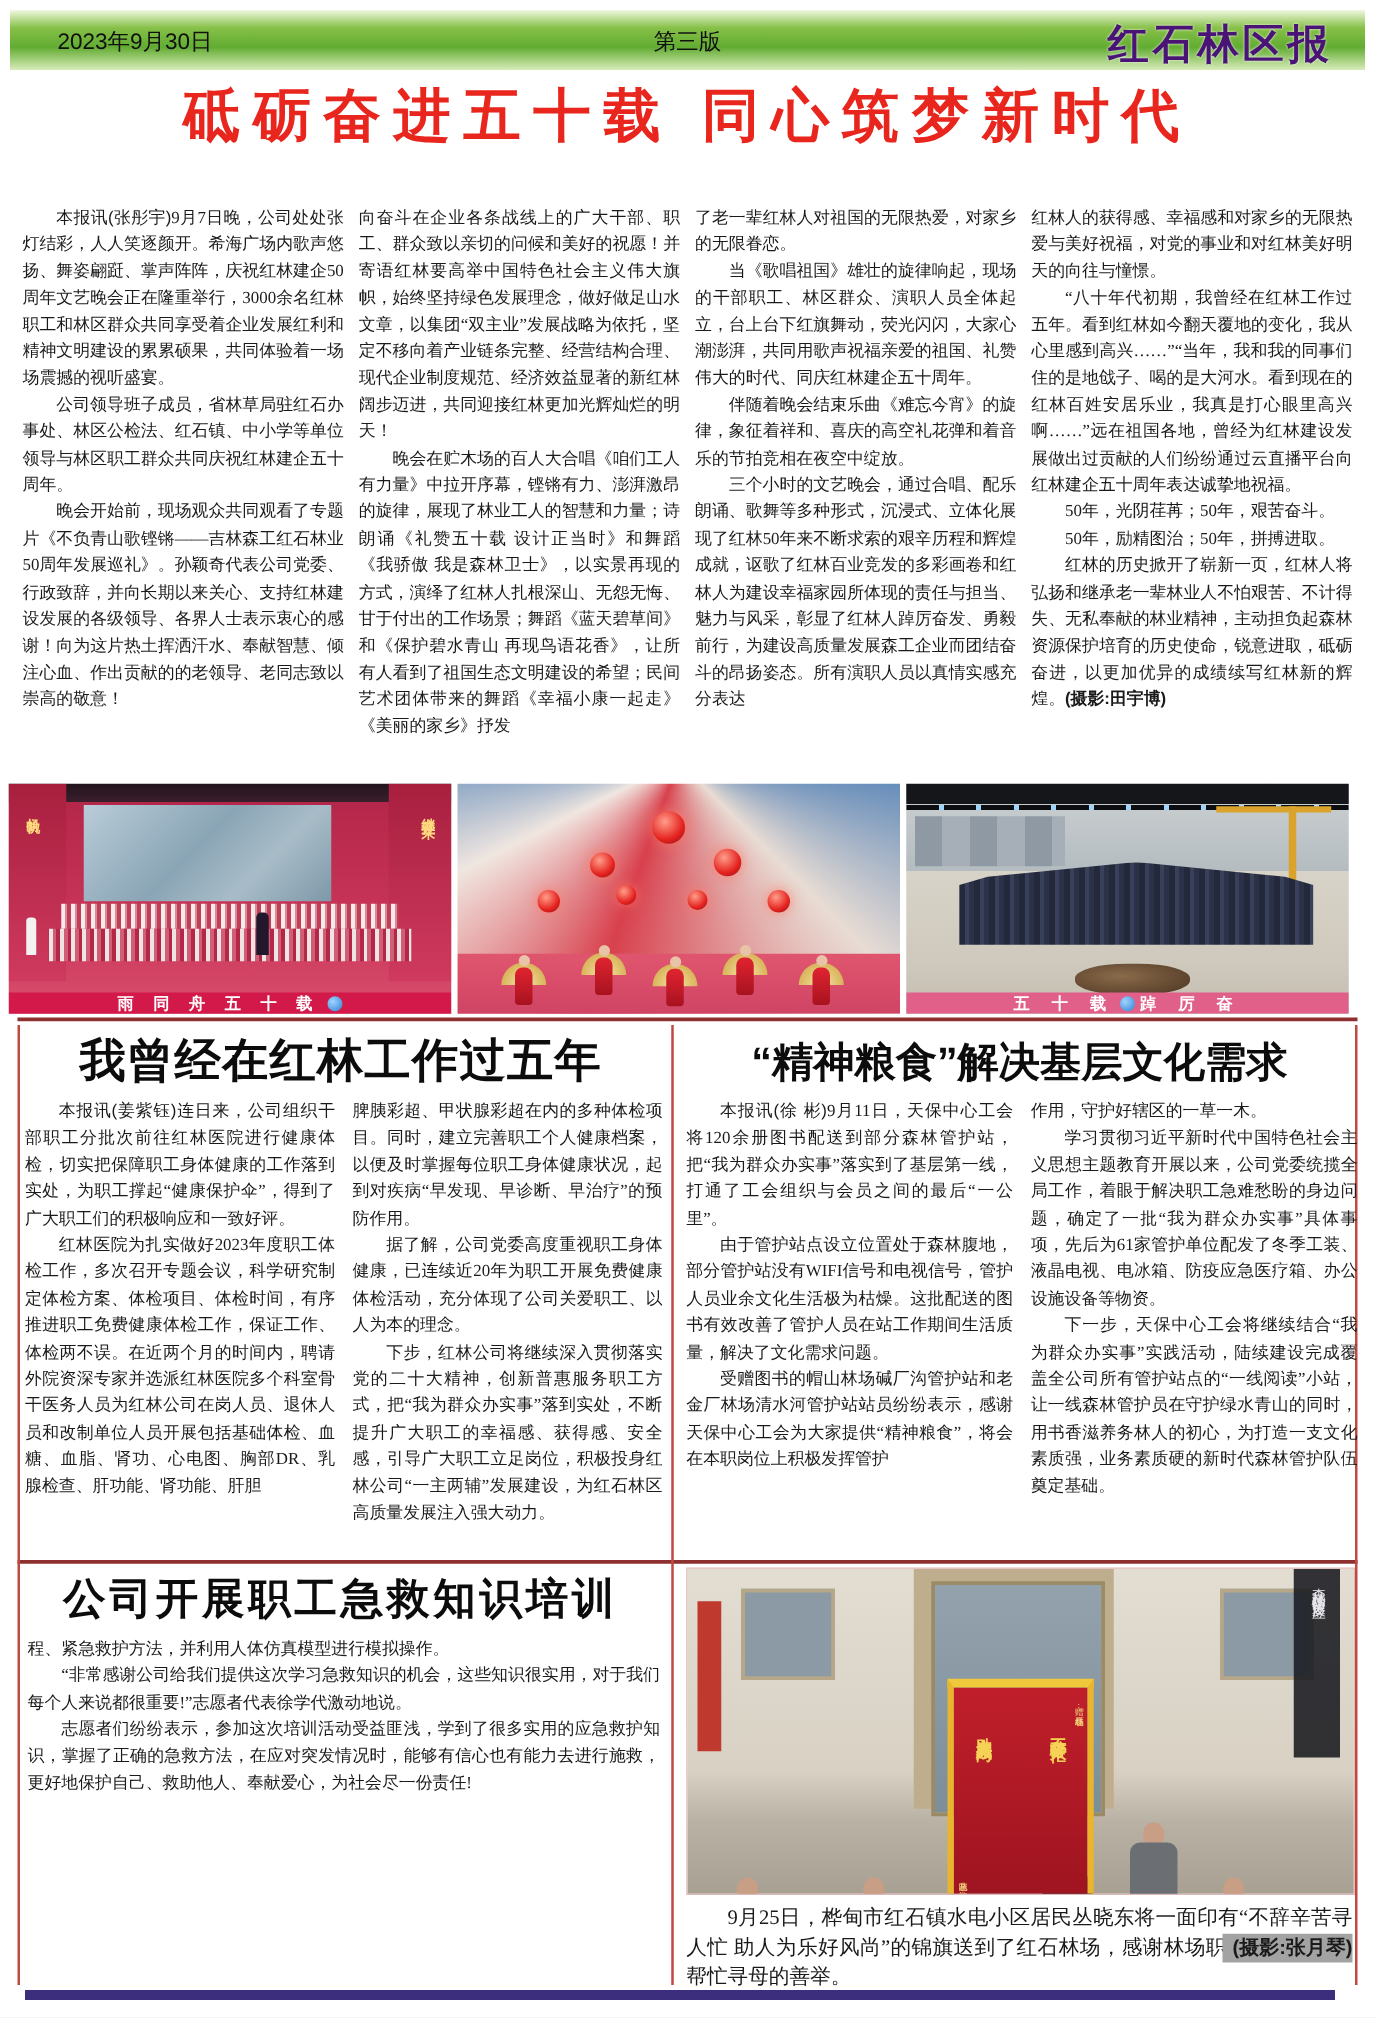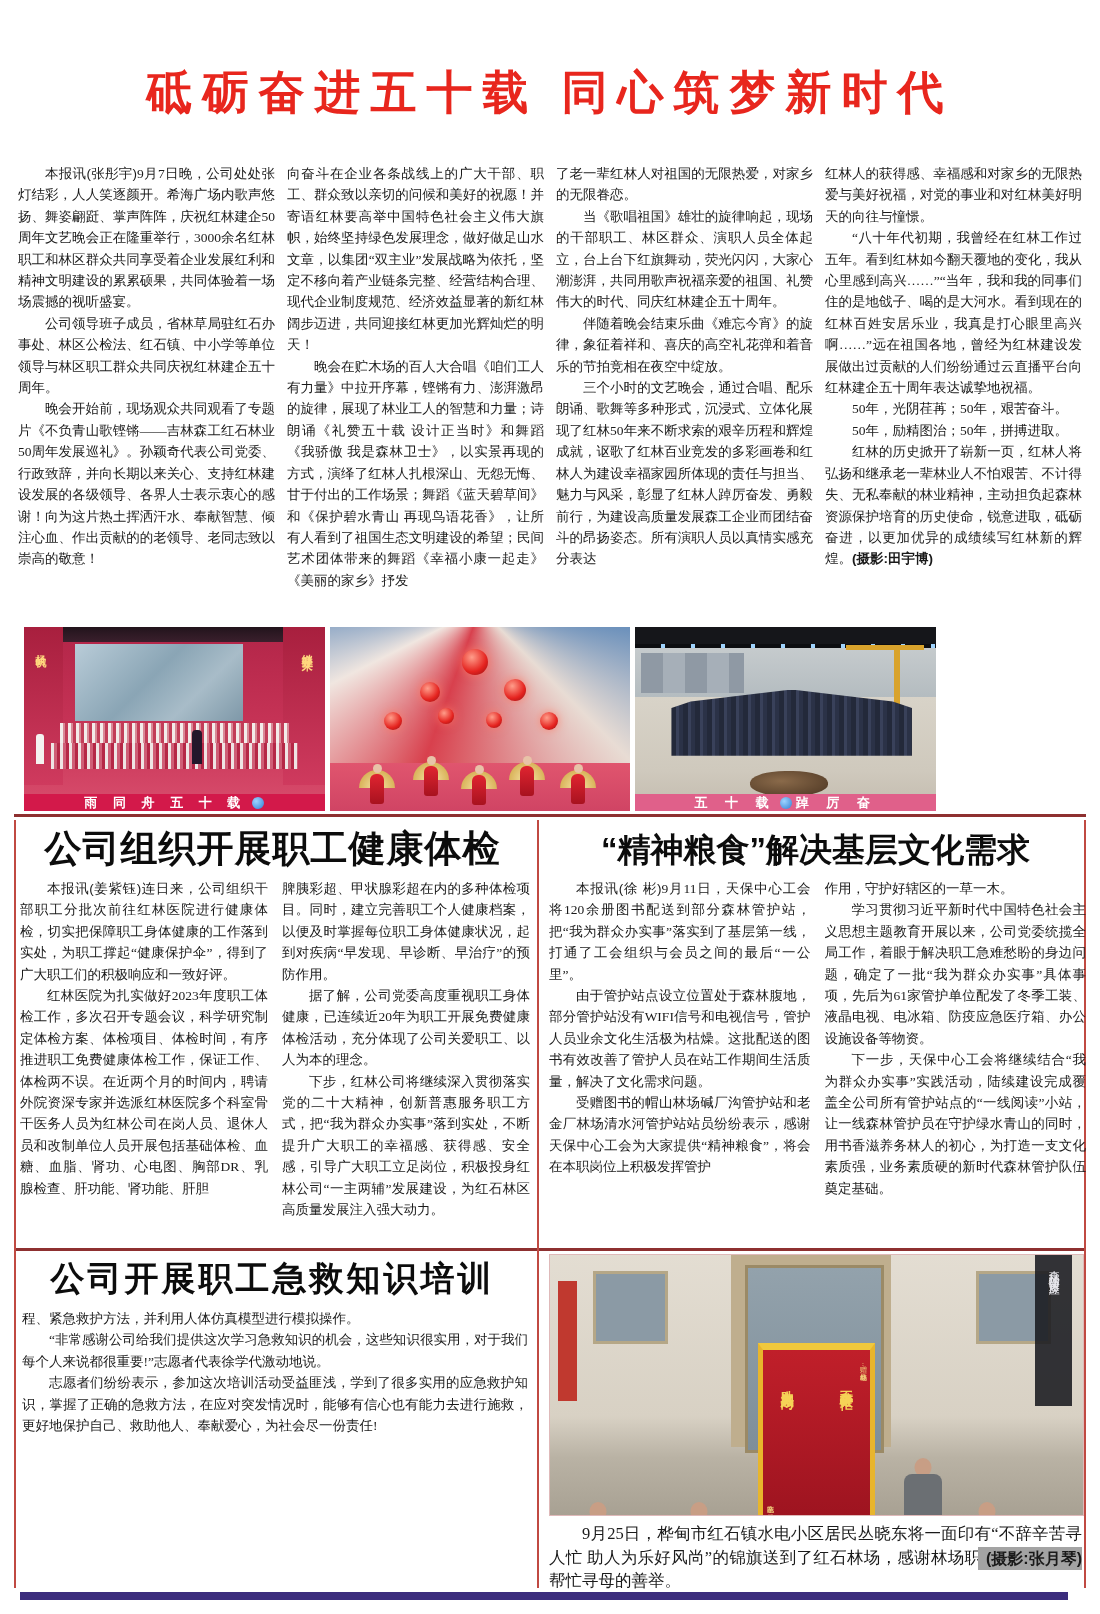--- a/index.html
+++ b/index.html
@@ -39,21 +39,21 @@
   
   .hrule{position:absolute;background:#8e3030;height:3px;}
   .hr1{left:14px;top:814px;width:1072px;}
   .hr2{left:14px;top:1248px;width:1072px;}
   .vrule{position:absolute;background:#c04a42;width:2px;}
   .vl{left:14px;top:820px;height:768px;}
   .vc{left:537px;top:820px;height:768px;}
   .vr{left:1084px;top:820px;height:768px;}
   .pbar{position:absolute;left:20px;top:1592px;width:1048px;height:8px;background:#3c2d7d;}
   
-  .photos{position:absolute;left:24px;top:627px;width:912px;height:184px;display:flex;gap:5px;}
+  .photos{position:absolute;left:7px;top:627px;width:1072px;height:184px;display:flex;gap:5px;}
   .photo{position:relative;flex:1 1 0;overflow:hidden;}
   .vtext{writing-mode:vertical-rl;text-orientation:upright;}
   
   .p1{background:linear-gradient(180deg,#22141c 0%,#3a1f2c 8%,#b5274a 8%,#c93558 60%,#d94f6e 100%);}
   .p1 .screen{position:absolute;left:17%;top:9%;width:56%;height:42%;
        background:linear-gradient(135deg,#b9ccd8 0%,#8aa5b5 45%,#a8bcc8 70%,#7e98a8 100%);}
   .p1 .sideL{position:absolute;left:0;top:0;width:13%;height:86%;background:linear-gradient(180deg,#a81f3e,#cf3a5e);}
   .p1 .sideR{position:absolute;right:0;top:0;width:14%;height:86%;background:linear-gradient(180deg,#a81f3e,#cf3a5e);}
   .p1 .bannertxt{position:absolute;top:10%;font-size:11px;font-weight:bold;color:#ffd97e;letter-spacing:2px;}
   .p1 .bl{left:3%;} .p1 .br{right:3.5%;}
@@ -119,20 +119,25 @@
   .caption{position:absolute;left:549px;top:1522px;width:533px;height:64px;font-size:16.5px;line-height:23.5px;text-align:justify;}
   .caption .ctext{margin:0;text-indent:2em;}
   .caption .ccredit{position:absolute;right:0;bottom:16px;font-weight:bold;font-size:16px;background:#a3a3a3;padding-left:8px;
        font-family:"Liberation Sans","DejaVu Sans",sans-serif;margin-top:36px;}
 </style>
 </head>
 <body>
 
 <div class="page">
 
+  <div class="band">
+    <div class="date">2023年9月30日</div>
+    <div class="pageno">第三版</div>
+    <div class="masthead">红石林区报</div>
+  </div>
 
   <div class="mainhead">砥砺奋进五十载 同心筑梦新时代</div>
 
   <div class="cols a1">
     <div class="col">
         <p class="para"><span class="lead-in">本报讯(张彤宇)</span>9月7日晚，公司处处张灯结彩，人人笑逐颜开。希海广场内歌声悠扬、舞姿翩跹、掌声阵阵，庆祝红林建企50周年文艺晚会正在隆重举行，3000余名红林职工和林区群众共同享受着企业发展红利和精神文明建设的累累硕果，共同体验着一场场震撼的视听盛宴。</p>
         <p class="para">公司领导班子成员，省林草局驻红石办事处、林区公检法、红石镇、中小学等单位领导与林区职工群众共同庆祝红林建企五十周年。</p>
         <p class="para">晚会开始前，现场观众共同观看了专题片《不负青山歌铿锵——吉林森工红石林业50周年发展巡礼》。孙颖奇代表公司党委、行政致辞，并向长期以来关心、支持红林建设发展的各级领导、各界人士表示衷心的感谢！向为这片热土挥洒汗水、奉献智慧、倾注心血、作出贡献的的老领导、老同志致以崇高的敬意！</p>
       </div>
     <div class="col">
@@ -219,21 +224,21 @@
       </div>
     </div>
   </div>
 
   <div class="hrule hr1"></div>
   <div class="hrule hr2"></div>
   <div class="vrule vl"></div>
   <div class="vrule vc"></div>
   <div class="vrule vr"></div>
 
-  <div class="h2 health-h">公司组织开展职工健康体检</div>
+  <div class="h2 health-h">我曾经在红林工作过五年</div>
   <div class="cols a2">
     <div class="col">
         <p class="para"><span class="lead-in">本报讯(姜紫钰)</span>连日来，公司组织干部职工分批次前往红林医院进行健康体检，切实把保障职工身体健康的工作落到实处，为职工撑起“健康保护伞”，得到了广大职工们的积极响应和一致好评。</p>
         <p class="para">红林医院为扎实做好2023年度职工体检工作，多次召开专题会议，科学研究制定体检方案、体检项目、体检时间，有序推进职工免费健康体检工作，保证工作、体检两不误。在近两个月的时间内，聘请外院资深专家并选派红林医院多个科室骨干医务人员为红林公司在岗人员、退休人员和改制单位人员开展包括基础体检、血糖、血脂、肾功、心电图、胸部DR、乳腺检查、肝功能、肾功能、肝胆</p>
       </div>
     <div class="col">
         <p class="para noind">脾胰彩超、甲状腺彩超在内的多种体检项目。同时，建立完善职工个人健康档案，以便及时掌握每位职工身体健康状况，起到对疾病“早发现、早诊断、早治疗”的预防作用。</p>
         <p class="para">据了解，公司党委高度重视职工身体健康，已连续近20年为职工开展免费健康体检活动，充分体现了公司关爱职工、以人为本的理念。</p>
         <p class="para">下步，红林公司将继续深入贯彻落实党的二十大精神，创新普惠服务职工方式，把“我为群众办实事”落到实处，不断提升广大职工的幸福感、获得感、安全感，引导广大职工立足岗位，积极投身红林公司“一主两辅”发展建设，为红石林区高质量发展注入强大动力。</p>
       </div>

